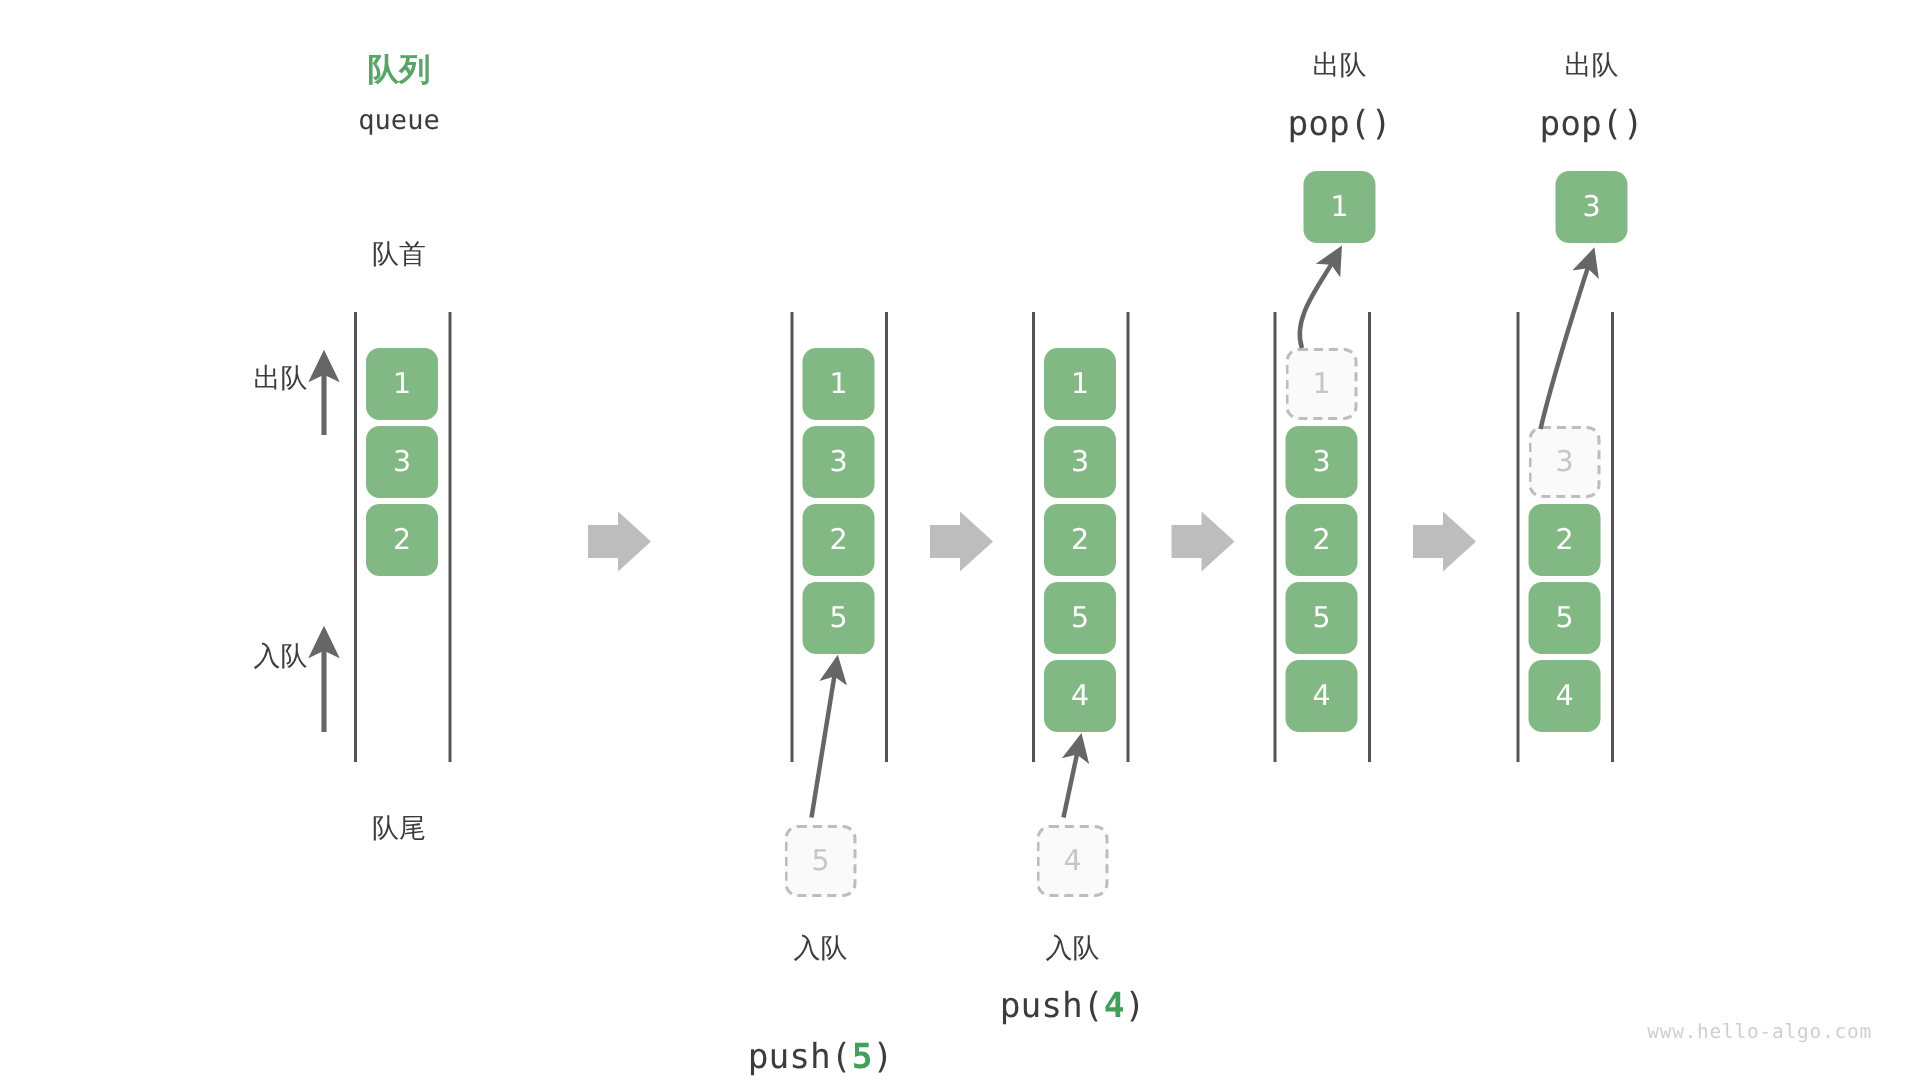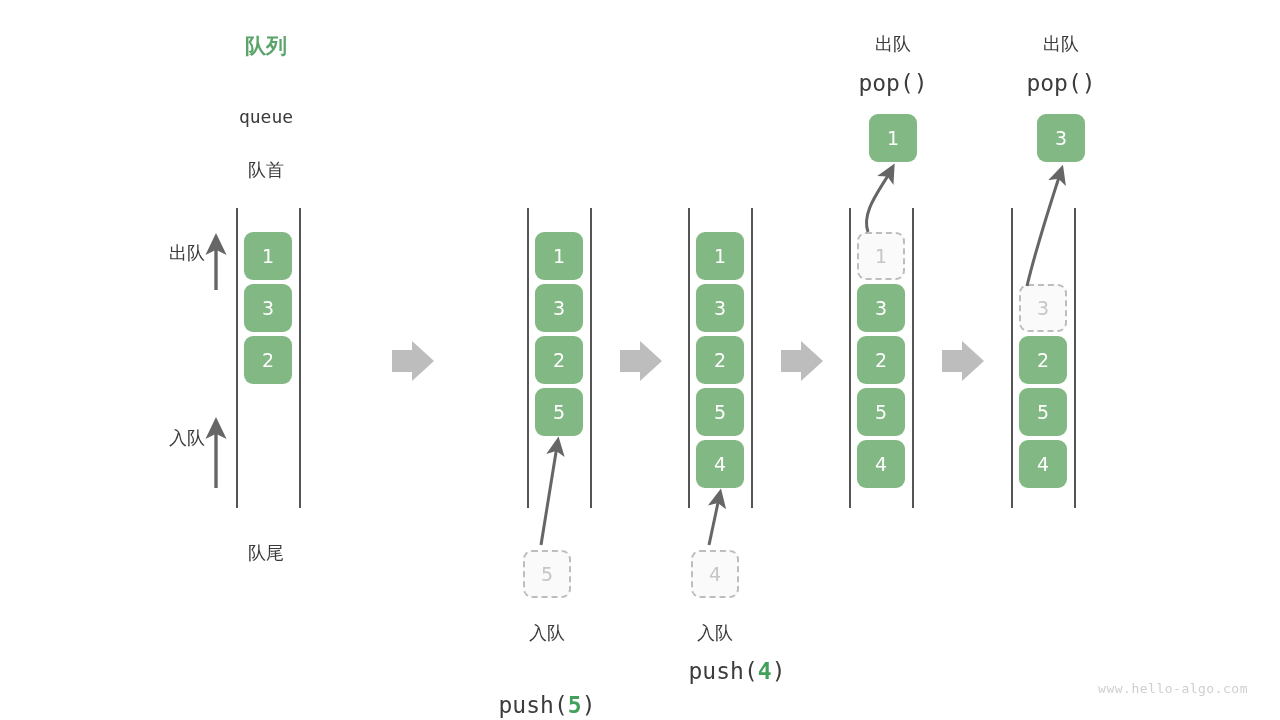--- a/index.html
+++ b/index.html
@@ -30,21 +30,20 @@
     font-size: 21px;
     font-weight: bold;
     color: #5aa469;
     text-align: center;
   }
   .title-en {
     font-size: 18px;
     font-family: "DejaVu Sans Mono", "Liberation Mono", monospace;
     color: #3c3c3c;
     text-align: center;
-    margin-top: 36px;
   }
   .label-bold {
     font-size: 18px;
     font-weight: normal;
     color: #3c3c3c;
     text-align: center;
   }
   .op-cn {
     font-size: 18px;
     color: #3c3c3c;
@@ -141,21 +140,21 @@
   <div>
     <div class="rail" style="left:688px; top:208px; height:300px;"></div>
     <div class="rail" style="left:751px; top:208px; height:300px;"></div>
     <div class="cell" style="left:696px; top:232px;">1</div>
     <div class="cell" style="left:696px; top:284px;">3</div>
     <div class="cell" style="left:696px; top:336px;">2</div>
     <div class="cell" style="left:696px; top:388px;">5</div>
     <div class="cell" style="left:696px; top:440px;">4</div>
     <div class="cell ghost" style="left:691px; top:550px;">4</div>
     <div class="txt op-cn" style="left:655px; top:623px; width:120px;">入队</div>
-    <div class="txt op-code" style="left:677px; top:658px; width:120px;"><span>push(</span><span class="hl">4</span><span>)</span></div>
+    <div class="txt op-code" style="left:655px; top:658px; width:120px;"><span>push(</span><span class="hl">4</span><span>)</span></div>
   </div>
 
   <div>
     <div class="txt op-cn" style="left:833px; top:34px; width:120px;">出队</div>
     <div class="txt op-code" style="left:833px; top:70px; width:120px;">pop()</div>
     <div class="cell popped" style="left:869px; top:114px;">1</div>
     <div class="rail" style="left:849px; top:208px; height:300px;"></div>
     <div class="rail" style="left:912px; top:208px; height:300px;"></div>
     <div class="cell ghost" style="left:857px; top:232px;">1</div>
     <div class="cell" style="left:857px; top:284px;">3</div>

